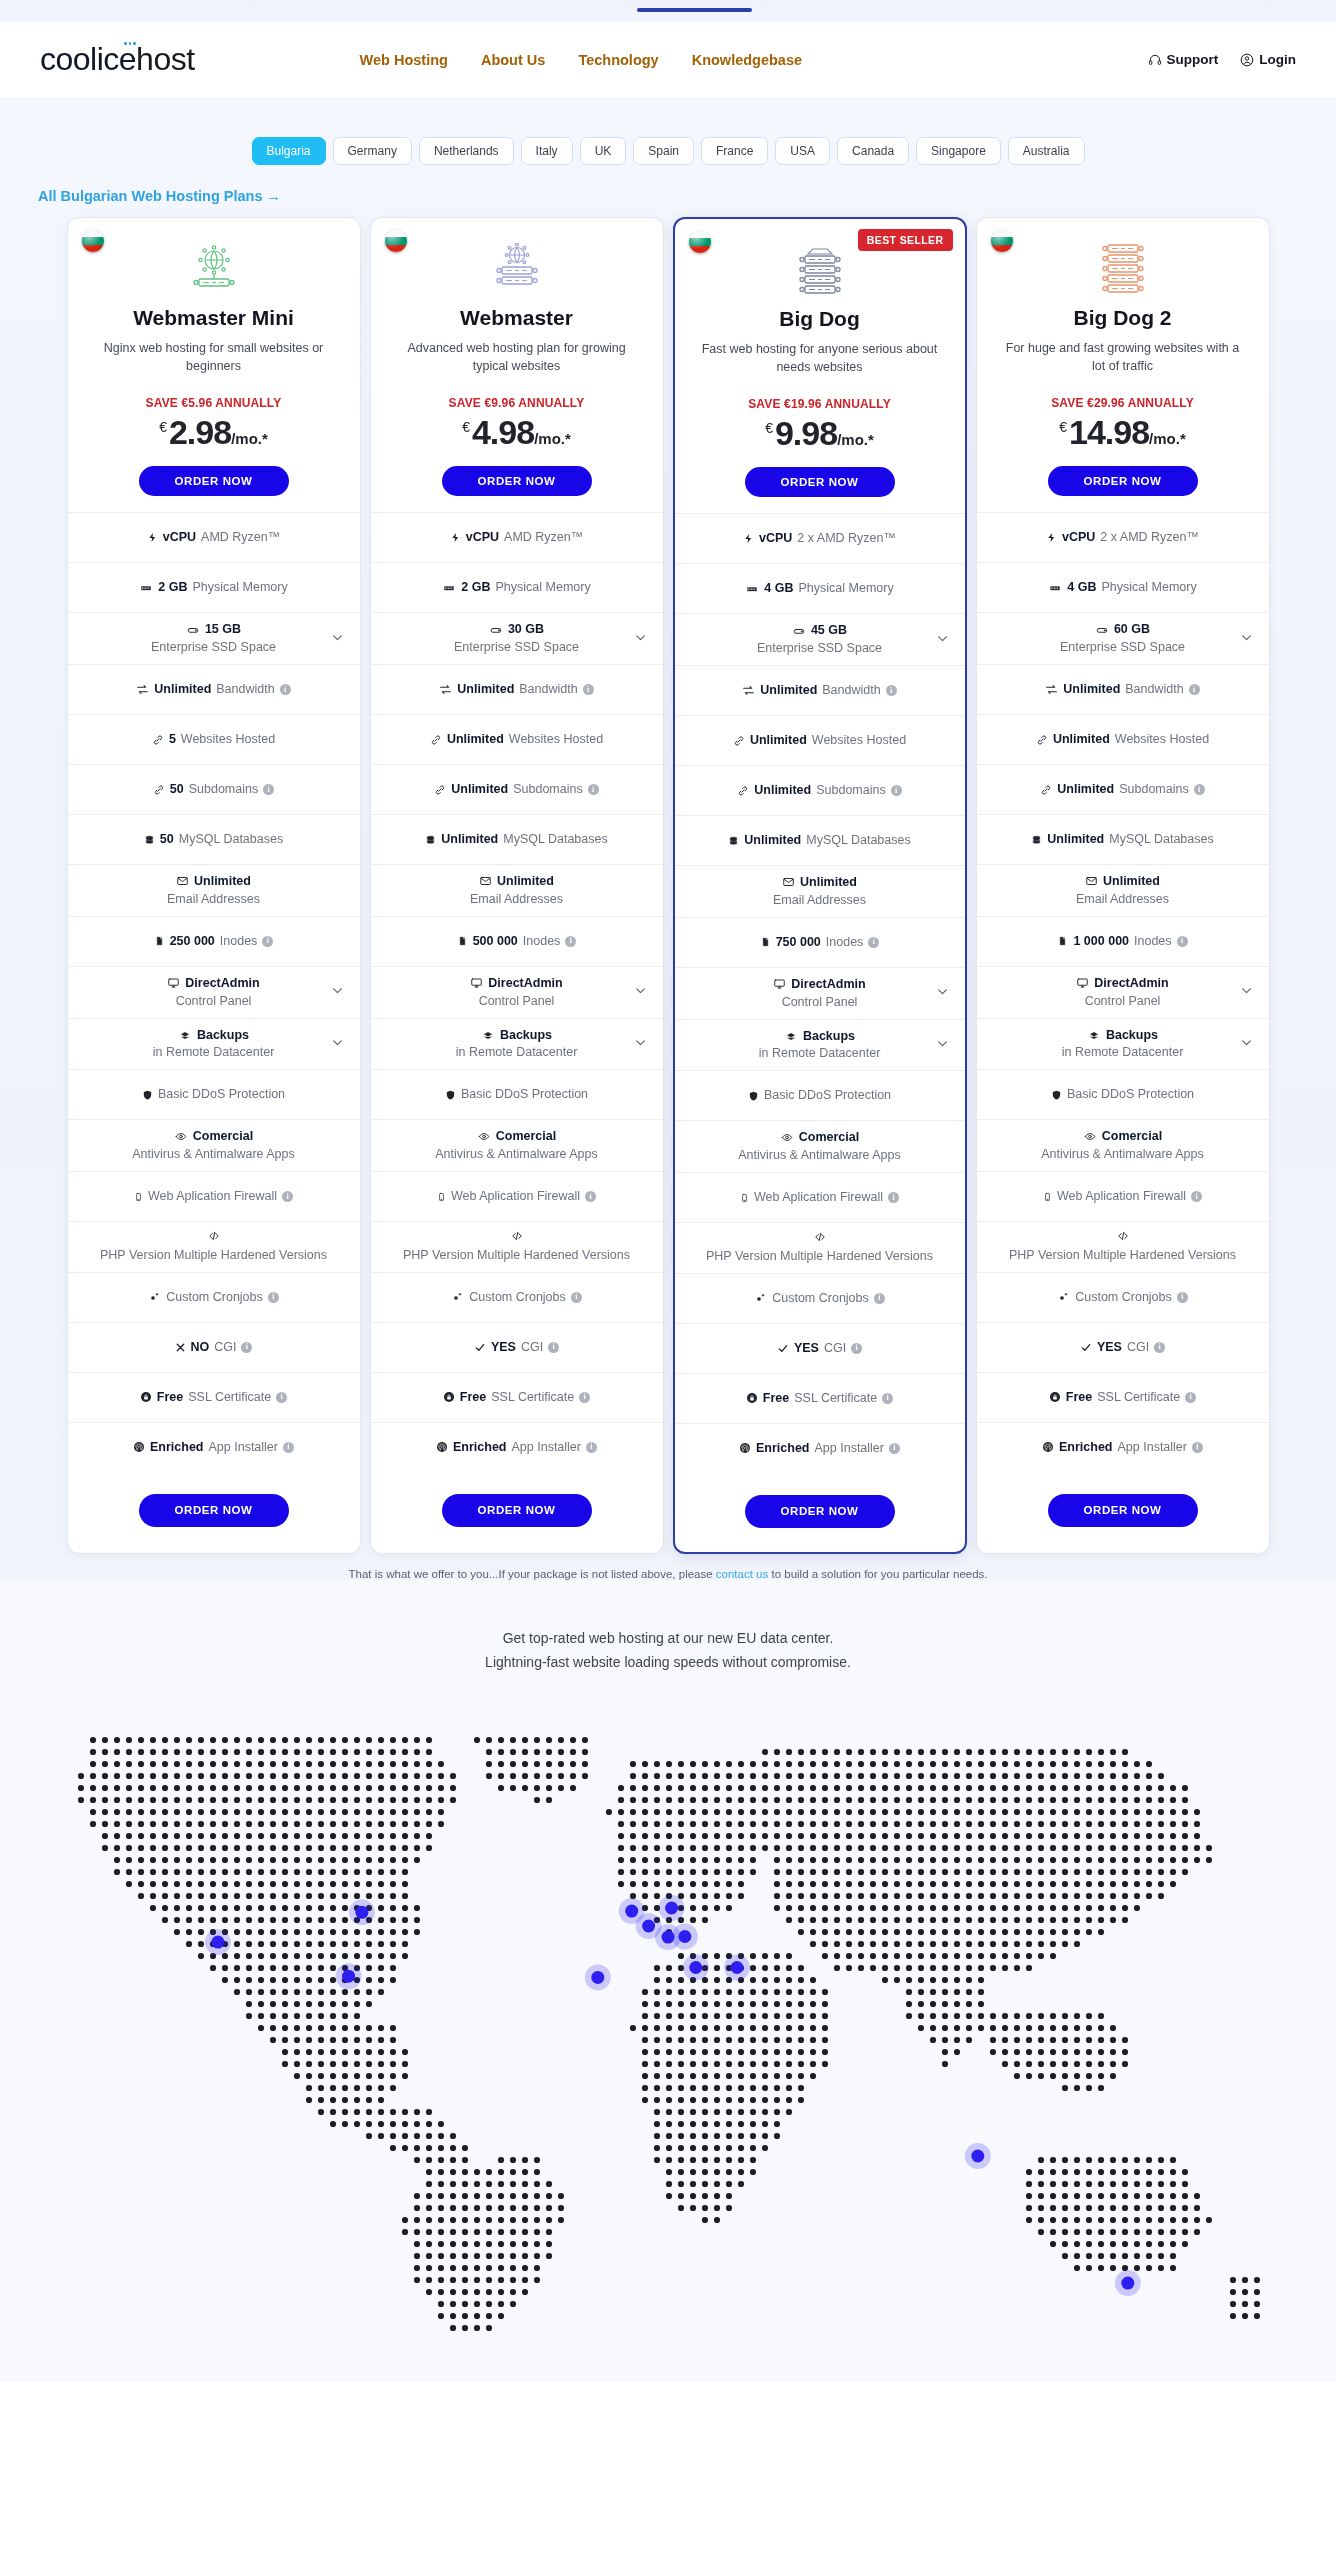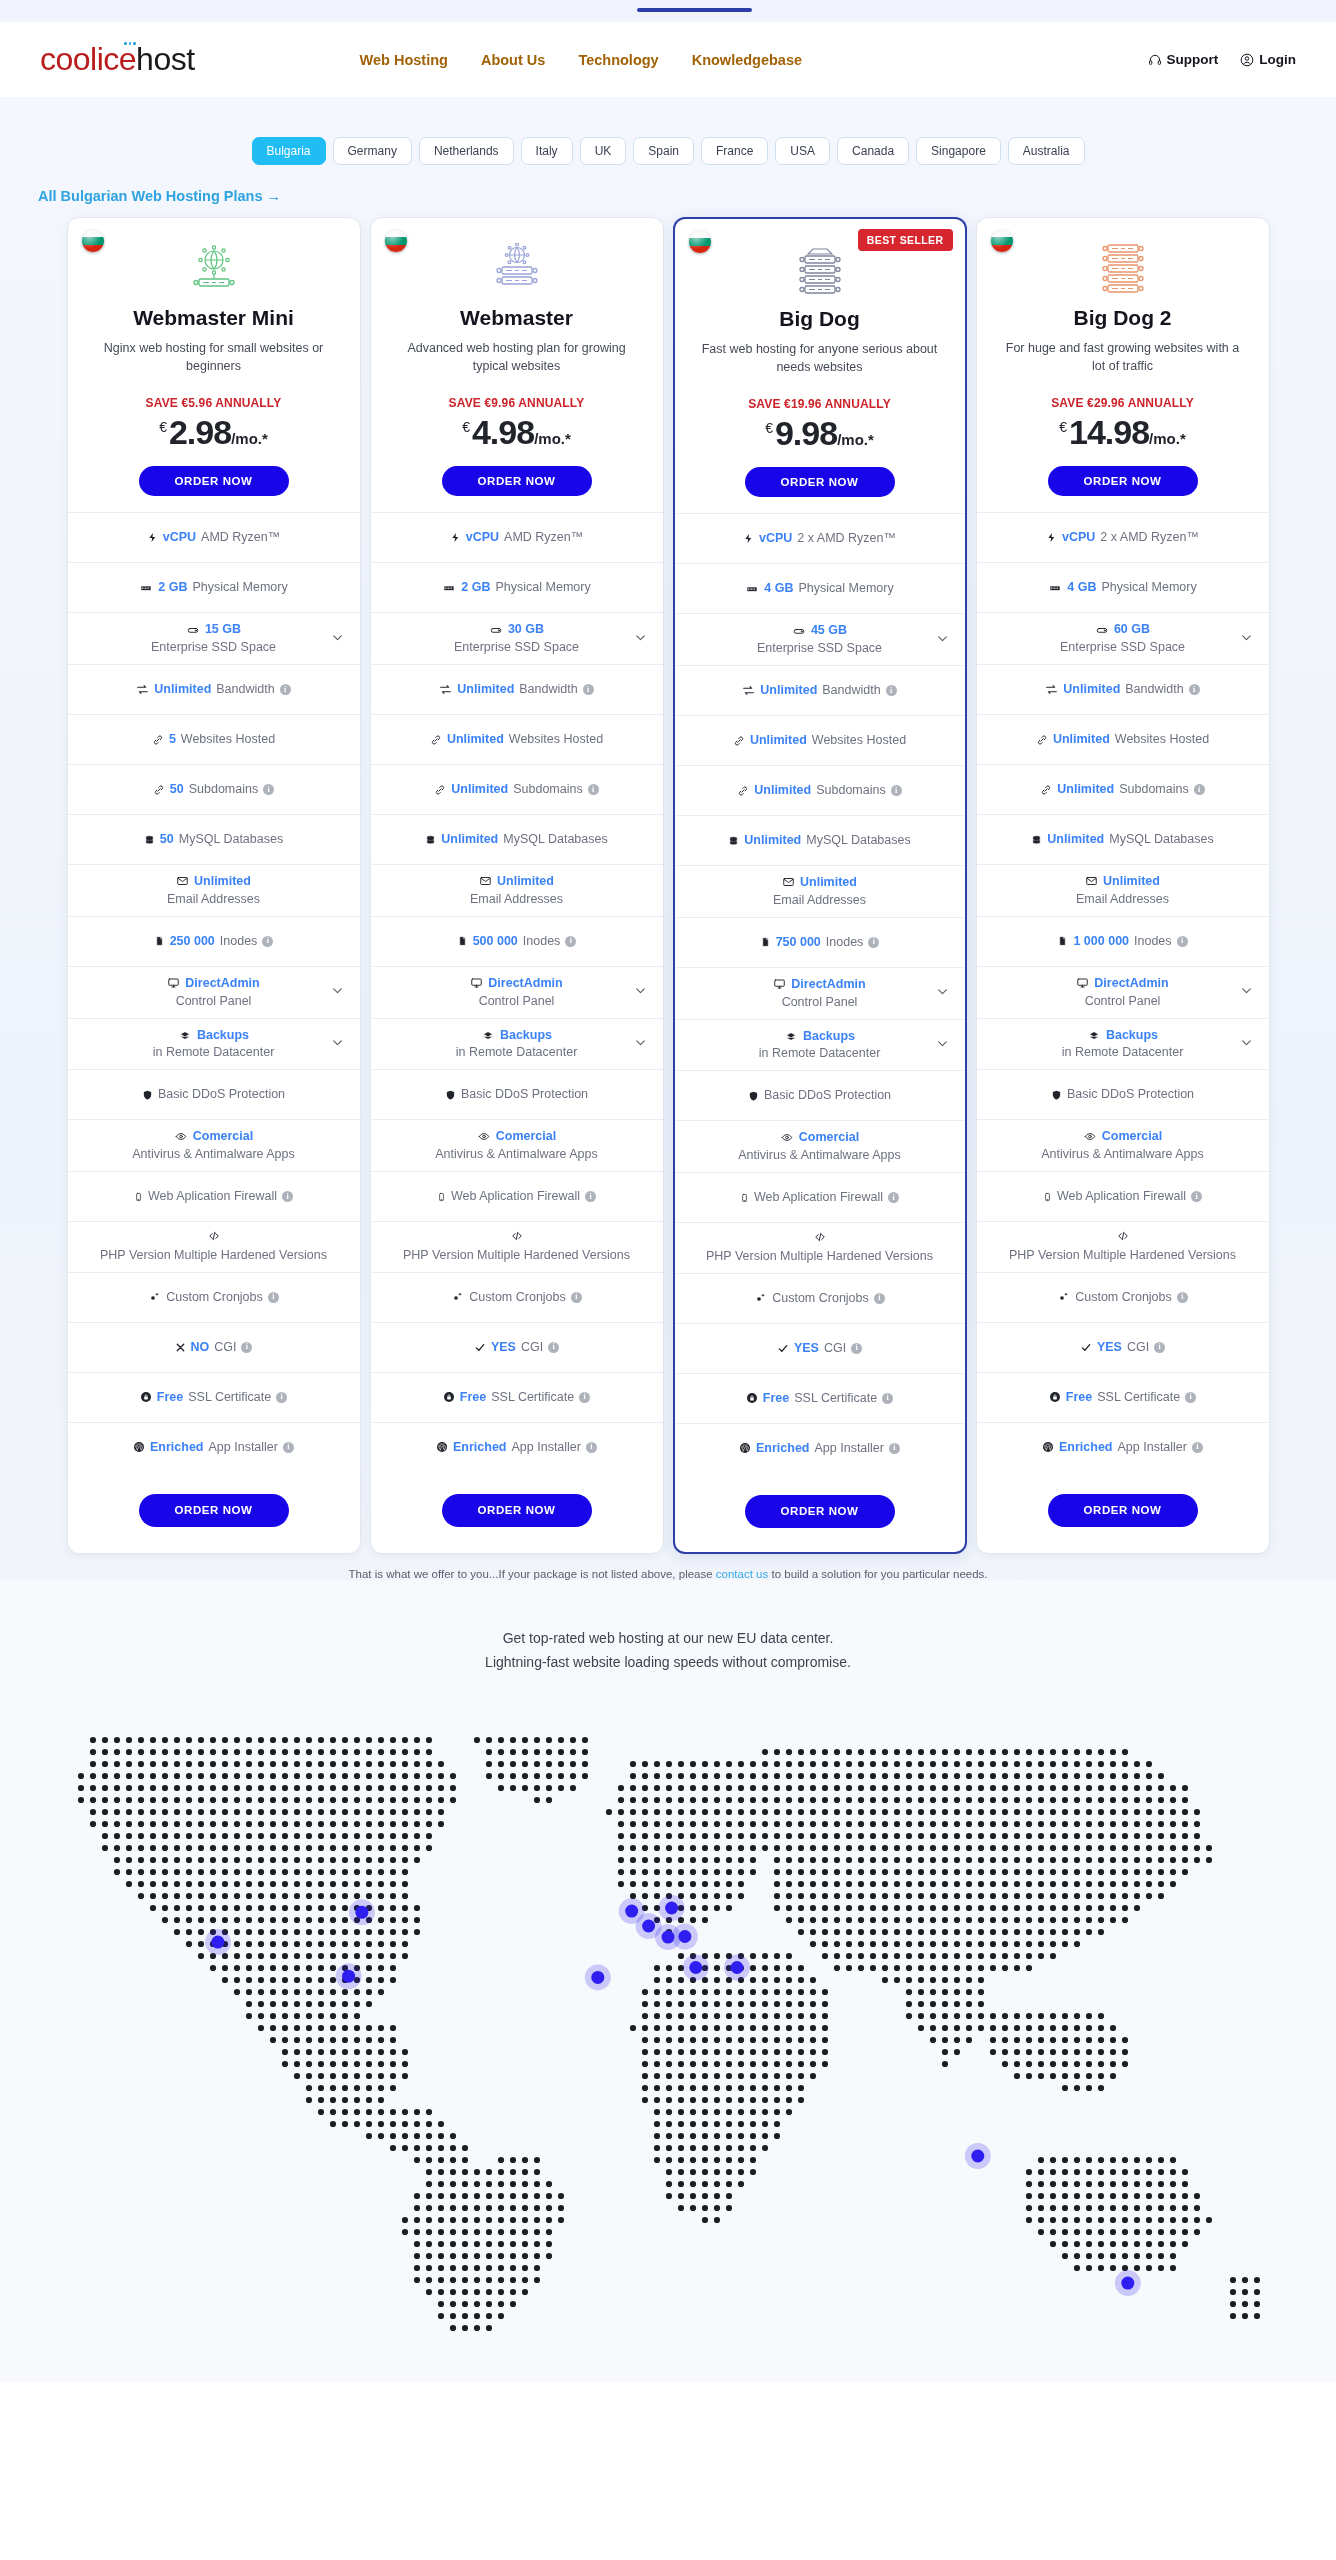--- a/index.html
+++ b/index.html
@@ -37,21 +37,21 @@
     z-index: 5;
   }
   .logo {
     font-size: 32px;
     letter-spacing: -0.5px;
     font-weight: 400;
     display: flex;
     align-items: baseline;
     position: relative;
   }
-  .logo .p1 { color: #b91c1c; font-weight: 500; }
+  .logo .p1 { color: #0f172a; font-weight: 500; }
   .logo .p2 { color: #1a1a1a; font-weight: 400; }
   .logo .dots {
     position: absolute;
     left: 84px; top: 1px;
     display: flex; gap: 2px;
   }
   .logo .dots i {
     width: 2.5px; height: 2.5px; border-radius: 50%; background: #2ea3e0; display: block;
   }
   .nav {
@@ -255,21 +255,21 @@
   .feat .l1 {
     font-size: 12.5px;
     color: #6e7280;
     display: flex;
     align-items: center;
     gap: 5px;
     justify-content: center;
     flex-wrap: wrap;
     line-height: 1.35;
   }
-  .feat .l1 b { color: #3b82f6; font-weight: 700; }
+  .feat .l1 b { color: #0f172a; font-weight: 700; }
   .feat .l2 {
     font-size: 12.5px;
     color: #6e7280;
     line-height: 1.35;
     margin-top: 1px;
   }
   .fico { display: inline-flex; align-items: center; color: #22242c; }
   .fico svg { display: block; }
   .info-dot {
     display: inline-flex;

